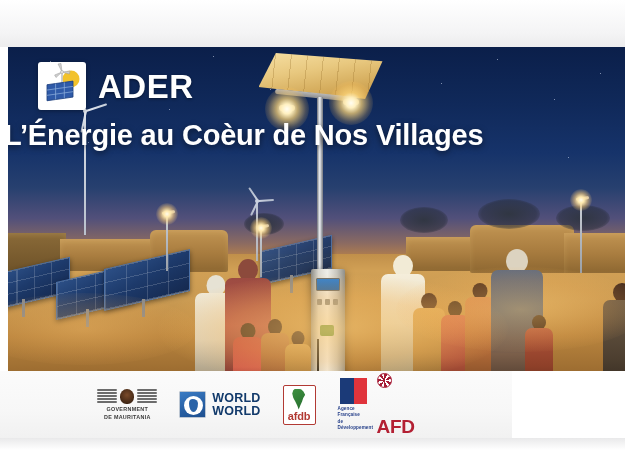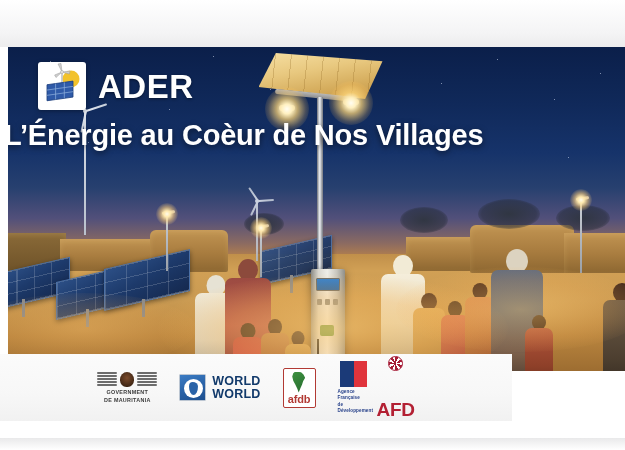--- a/index.html
+++ b/index.html
@@ -262,21 +262,21 @@
     font-size: 29px;
     font-weight: bold;
     letter-spacing: -.2px;
     text-shadow: 0 2px 6px rgba(0,0,0,.55);
     white-space: nowrap;
   }
 
   
   .partner-bar {
     position: absolute;
-    left: 0; top: 354px;
+    left: 0; top: 371px;
     width: 512px; height: 67px;
     background: linear-gradient(180deg,#fbfbfb 0%, #f7f7f7 60%, #f1f1f1 100%);
     display: flex;
     align-items: center;
     justify-content: center;
     gap: 22px;
   }
   .bottom-strip {
     position: absolute;
     left: 0; top: 438px;
@@ -337,21 +337,21 @@
   .afdb-word { font-size: 11px; font-weight: bold; color: #b23a34; line-height: 1; margin-top: 1px; letter-spacing: -.2px; }
 
   
   .afd { gap: 7px; }
   .afd-fr { display: flex; flex-direction: column; align-items: center; gap: 2px; }
   .afd-flag { display: flex; height: 26px; width: 27px; }
   .afd-flag i { display: block; width: 50%; height: 100%; }
   .afd-flag i.b { background: #1b3a78; }
   .afd-flag i.r { background: #e0343c; }
   .afd-sub { font-size: 4.6px; color: #27418a; font-weight: bold; line-height: 1.4; text-align: left; width: 32px; letter-spacing: .1px; }
-  .afd-mark { display: flex; flex-direction: column; align-items: center; gap: 28px; }
+  .afd-mark { display: flex; flex-direction: column; align-items: flex-start; gap: 28px; }
   .afd-swirl {
     width: 15px; height: 15px; border-radius: 50%;
     background:
       conic-gradient(from 0deg,
         #a61c36 0deg 26deg, #ffffff 26deg 52deg,
         #a61c36 52deg 78deg, #ffffff 78deg 104deg,
         #a61c36 104deg 130deg, #ffffff 130deg 156deg,
         #a61c36 156deg 182deg, #ffffff 182deg 208deg,
         #a61c36 208deg 234deg, #ffffff 234deg 260deg,
         #a61c36 260deg 286deg, #ffffff 286deg 312deg,

